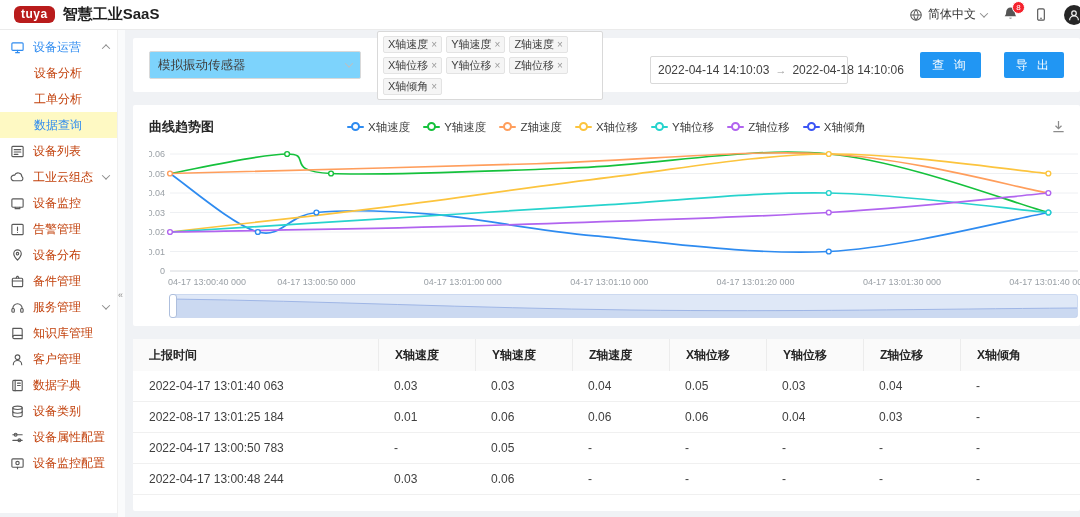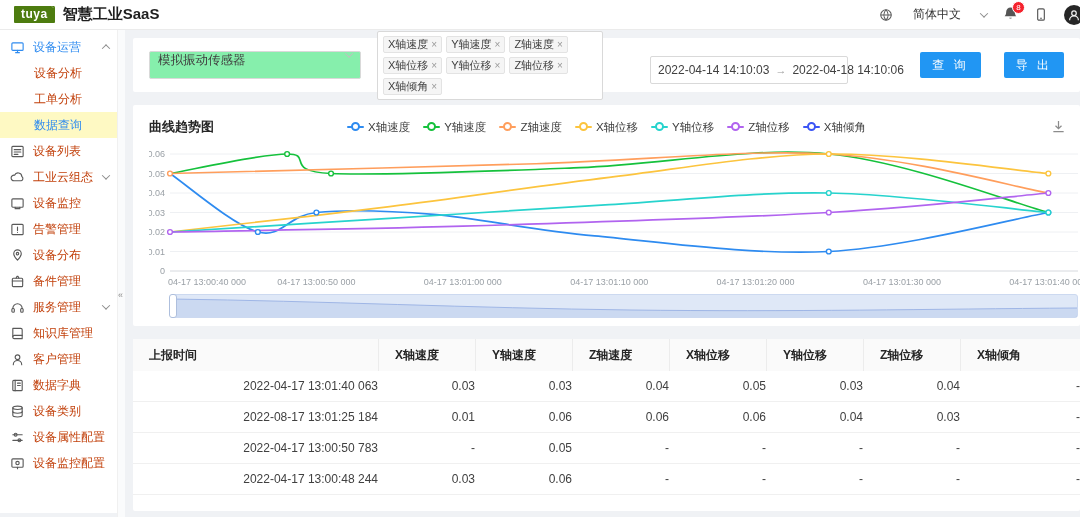--- a/index.html
+++ b/index.html
@@ -2,26 +2,26 @@
 <html><head>
 <meta charset="utf-8">
 <style>
   * { margin:0; padding:0; box-sizing:border-box; }
   html,body { width:1080px; height:517px; overflow:hidden; background:#f0f2f5;
     font-family:"Liberation Sans","DejaVu Sans",sans-serif; font-size:12px; color:#333; }
 
   
   .topbar { position:absolute; left:0; top:0; width:1080px; height:30px; background:#fff;
     border-bottom:1px solid #ebebeb; display:flex; align-items:center; padding:0 10px 0 14px; z-index:30; }
-  .logo-chip { background:#4d7c0f; color:#fff; font-weight:bold; font-size:12px;
-    padding:1px 7px 2px 7px; border-radius:1px; letter-spacing:.5px; position:relative; }
+  .logo-chip { background:#b91c1c; color:#fff; font-weight:bold; font-size:12px;
+    padding:1px 7px 2px 7px; border-radius:6px; letter-spacing:.5px; position:relative; }
   .logo-chip .reg { position:absolute; top:-3px; right:-1px; font-size:6px; }
   .app-title { font-size:15px; font-weight:bold; margin-left:8px; color:#1f1f1f; }
   .topbar-right { margin-left:auto; display:flex; align-items:center; gap:16px; }
-  .lang-wrap { display:flex; align-items:center; gap:20px; cursor:pointer; }
+  .lang-wrap { display:flex; align-items:center; gap:5px; cursor:pointer; }
   .lang-wrap svg { color:#595959; }
   .chev { display:inline-block; width:6px; height:6px; border-right:1.3px solid #8c8c8c;
     border-bottom:1.3px solid #8c8c8c; transform:rotate(45deg) translate(-1px,-1px); }
   .chev.up { transform:rotate(225deg) translate(-1px,-1px); }
   .bell-wrap { position:relative; cursor:pointer; }
   .badge { position:absolute; top:-5px; right:-7px; min-width:13px; height:13px; background:#f5222d;
     color:#fff; font-size:8px; border-radius:8px; display:flex; align-items:center; justify-content:center;
     padding:0 3px; border:1px solid #fff; }
   .avatar { width:20px; height:20px; border-radius:50%; background:#262626; position:relative;
     margin-right:-14px; overflow:hidden; flex:none; }
@@ -45,21 +45,21 @@
   .side-item .arr { margin-left:auto; }
 
   
   .main { position:absolute; left:125px; top:30px; right:0; bottom:0; background:#f0f2f5;
     padding:8px 0 0 8px; }
   .card { background:#fff; border-radius:2px; }
 
   
   .filter-card { height:54px; display:flex; align-items:center; padding:0 16px; margin-bottom:13px; }
   .select-box { width:212px; height:28px; border:1px solid #d9d9d9; border-radius:2px; display:flex;
-    align-items:flex-start; padding:0 8px; cursor:pointer; background:#86efac; }
+    align-items:center; padding:0 8px; cursor:pointer; background:#7dd3fc; }
   .select-box .val { font-size:12.5px; color:#404040; }
   .select-box .chev { margin-left:auto; border-color:#bfbfbf; }
   .multi-box { width:226px; min-height:46px; border:1px solid #d9d9d9; border-radius:2px; margin-left:16px;
     display:flex; flex-wrap:wrap; align-content:flex-start; gap:4px; padding:4px 5px; cursor:pointer; background:#fff; }
   .tag { background:#f5f5f5; border:1px solid #e3e3e3; border-radius:2px; height:17px; display:flex;
     align-items:center; padding:0 4px; font-size:11px; color:#404040; gap:3px; }
   .tag .x { color:#999; font-size:10px; cursor:pointer; }
   .date-box { margin-left:47px; width:198px; height:28px; border:1px solid #d9d9d9; border-radius:2px;
     display:flex; align-items:center; padding:0 7px; gap:6px; background:#fff; cursor:pointer;margin-top:10px; }
   .date-box .dt { font-size:12px; color:#404040; white-space:nowrap; }
@@ -91,21 +91,21 @@
     border:1px solid #aebfdd; border-radius:3px; cursor:ew-resize; }
 
   
   .table-card { min-height:172px; }
   .tbl { width:100%; }
   .tr { display:grid; grid-template-columns:245px 97px 97px 97px 97px 97px 97px 1fr; align-items:center; }
   .tr.head { background:#fafafa; height:32px; font-weight:bold; color:#262626; }
   .tr.head .td { border-left:1px solid #ececec; height:32px; display:flex; align-items:center; }
   .tr.head .td:first-child { border-left:none; }
   .tr.row { height:31px; border-bottom:1px solid #f0f0f0; color:#404040; }
-  .td { padding:0 0 0 16px; font-size:12px; white-space:nowrap; overflow:hidden;text-align:right; }
+  .td { padding:0 0 0 16px; font-size:12px; white-space:nowrap; overflow:hidden; }
 </style>
 </head>
 <body>
 
 <div class="topbar">
   <div class="logo-chip">
     <span>tuya</span>
     <span class="reg">◌</span>
   </div>
   <div class="app-title">智慧工业SaaS</div>

